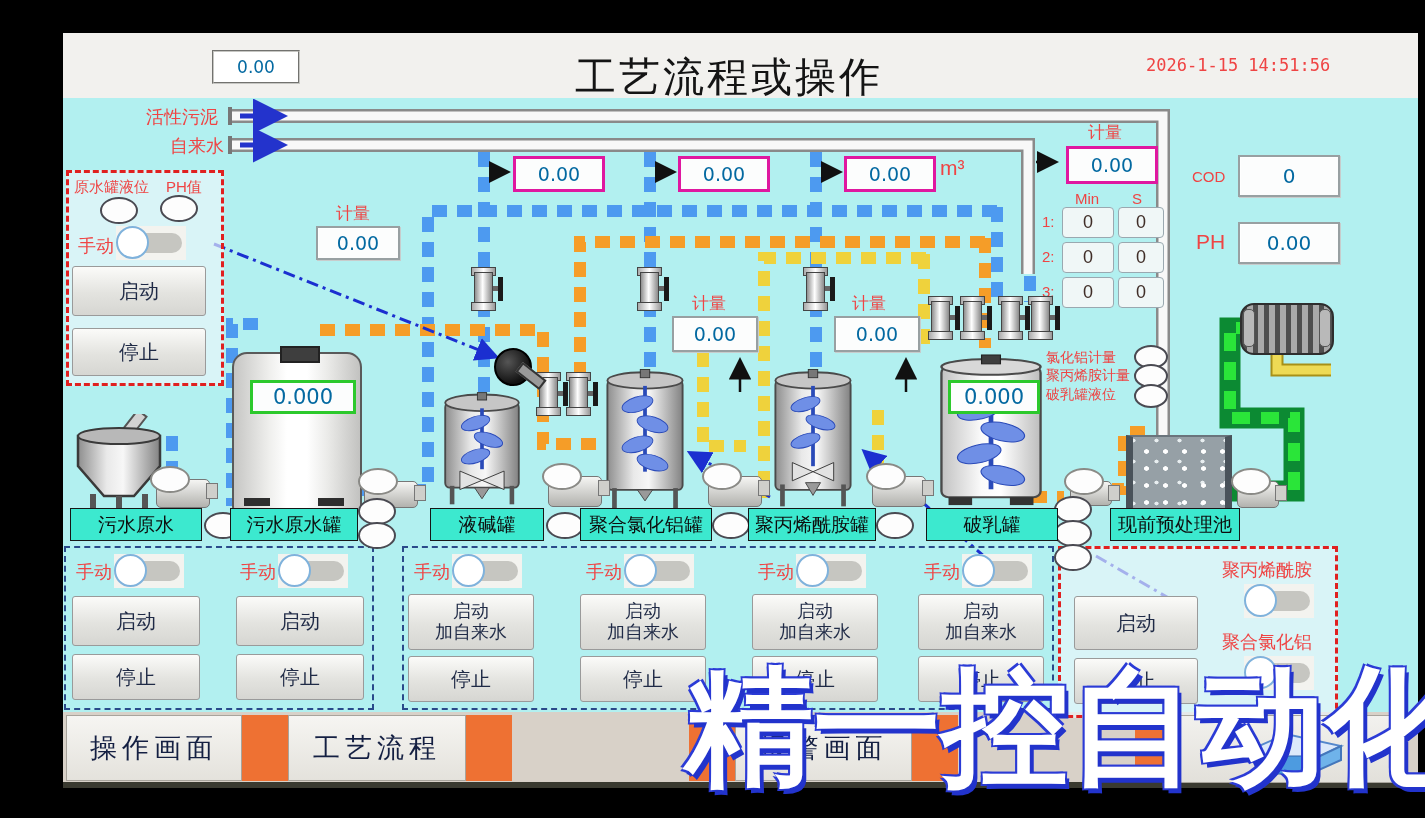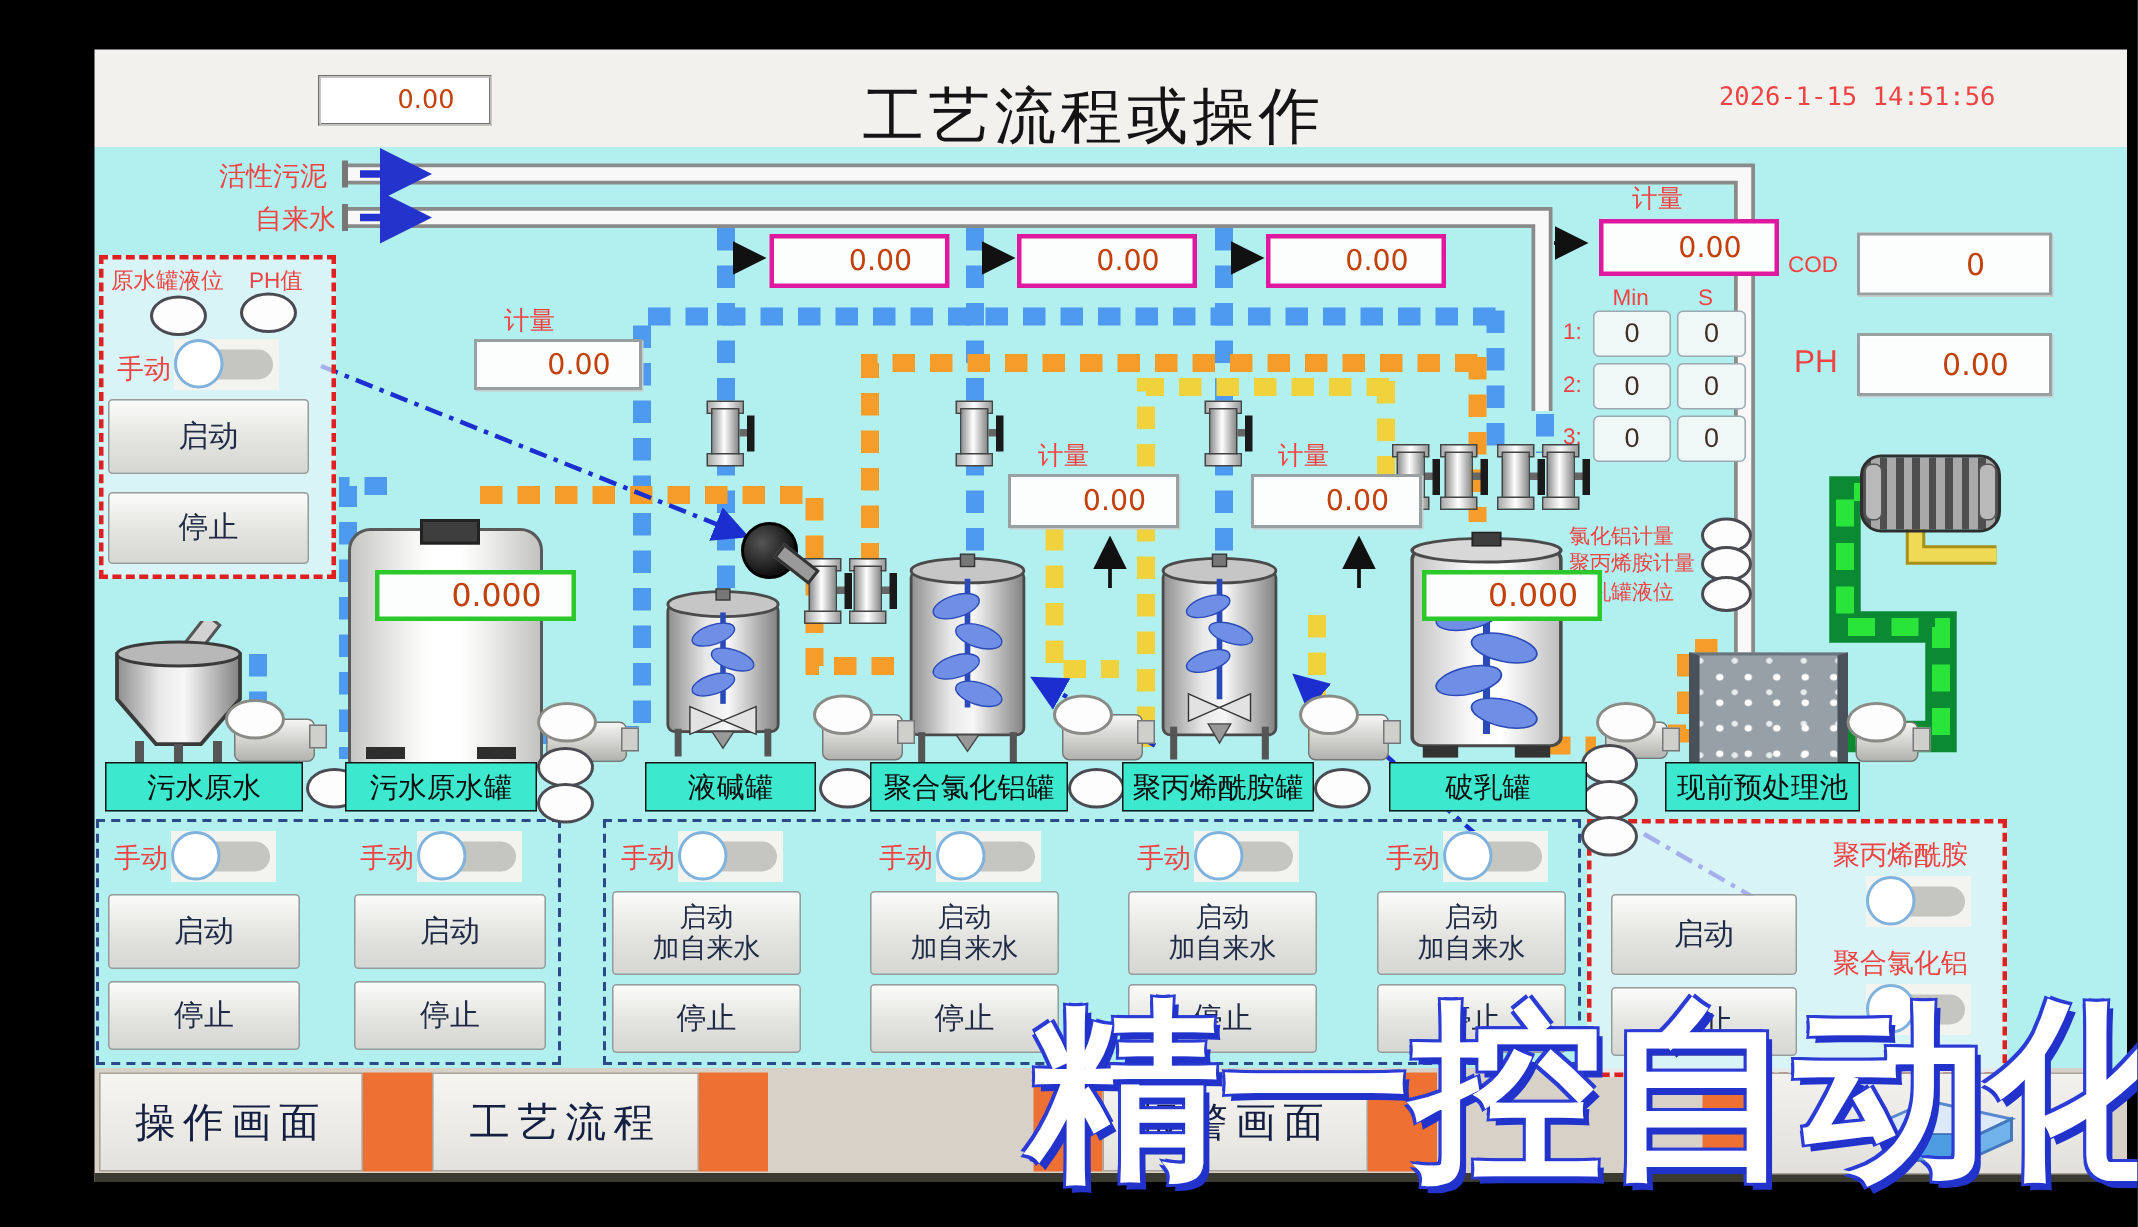--- a/index.html
+++ b/index.html
@@ -6,21 +6,21 @@
   #app{position:relative;width:1425px;height:818px;background:#000;overflow:hidden;
        font-family:"Liberation Sans",sans-serif;color:#111;}
   .abs{position:absolute;}
   #hdr{left:63px;top:33px;width:1355px;height:65px;background:#f2f1ee;z-index:2;}
   #main{left:63px;top:98px;width:1355px;height:614px;background:#b2f0f0;z-index:1;}
   #navbar{left:63px;top:712px;width:1355px;height:76px;background:#d8d1c8;z-index:4;}
   #navdark{left:63px;top:782px;width:1355px;height:6px;background:#3a3a30;z-index:5;}
   svg.layer{position:absolute;left:0;top:0;z-index:3;pointer-events:none;}
   .lbl{position:absolute;color:#ef4444;z-index:6;white-space:nowrap;}
   .vb{position:absolute;display:flex;align-items:center;justify-content:center;background:#fcfdfd;
-      color:#c2410c;z-index:7;font-size:19px;font-family:"DejaVu Sans",sans-serif;padding-left:28px;}
+      color:#0369a1;z-index:7;font-size:19px;font-family:"DejaVu Sans",sans-serif;}
   .vb-gray{border:2px solid #98a0a2;box-shadow:inset 1px 1px 0 #ffffff,1px 1px 0 #c8cccc;}
   .vb-mag{border:3px solid #df18a0;}
   .vb-green{border:3px solid #2cc92c;font-size:21px;}
   .vb-ridge{border:2px groove #c6c6c2;background:#fff;}
   .cell{position:absolute;background:#f0f7f7;border:1px solid #9aa8b0;border-radius:4px;color:#402e28;
         display:flex;align-items:center;justify-content:center;font-size:18px;z-index:7;}
   .ind{position:absolute;width:34px;height:23px;border:2px solid #4a4a52;border-radius:50%;background:#fdfdfd;z-index:6;}
   .tkl{position:absolute;background:#3ce9cf;border:1px solid #161616;color:#0d0d0d;font-size:19px;
        display:flex;align-items:center;justify-content:center;z-index:7;}
   .btn{position:absolute;display:flex;flex-direction:column;align-items:center;justify-content:center;

